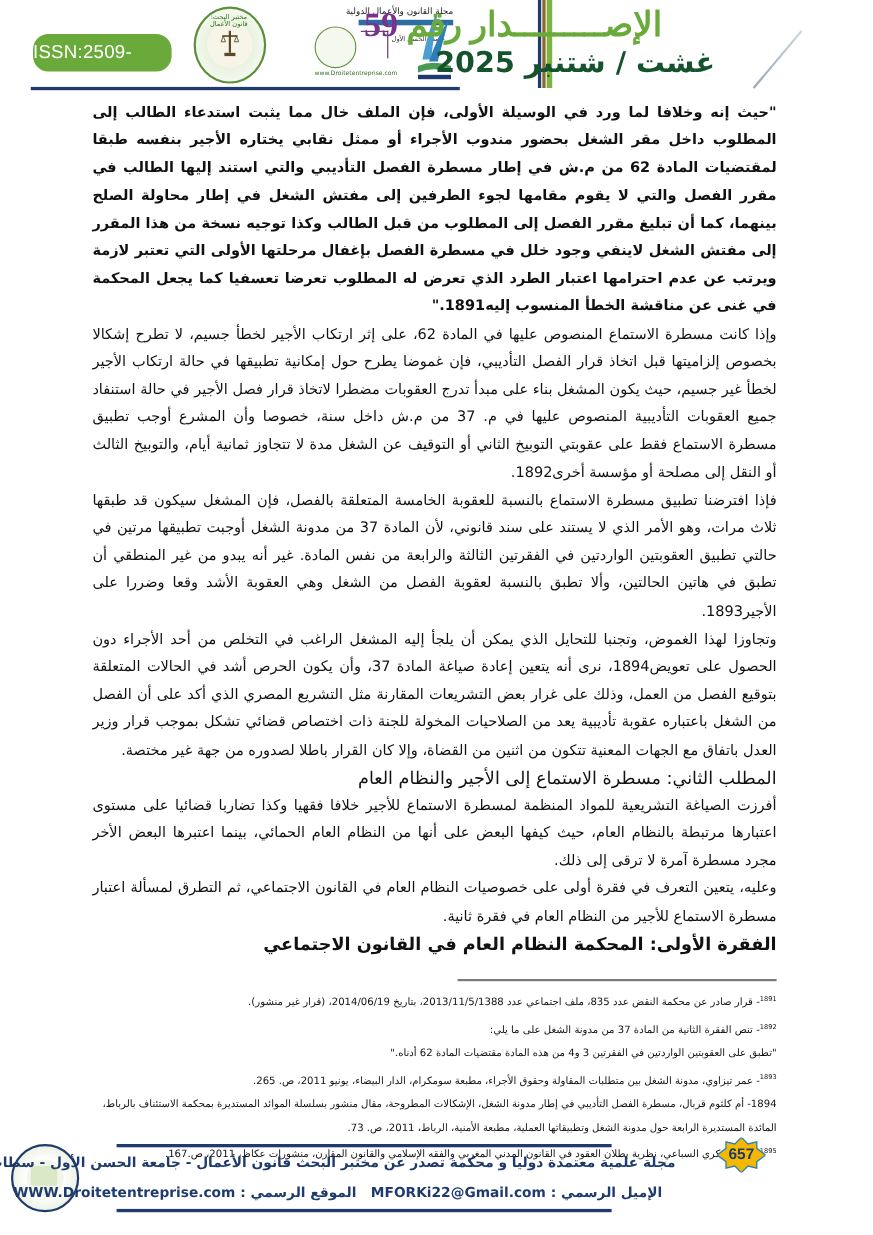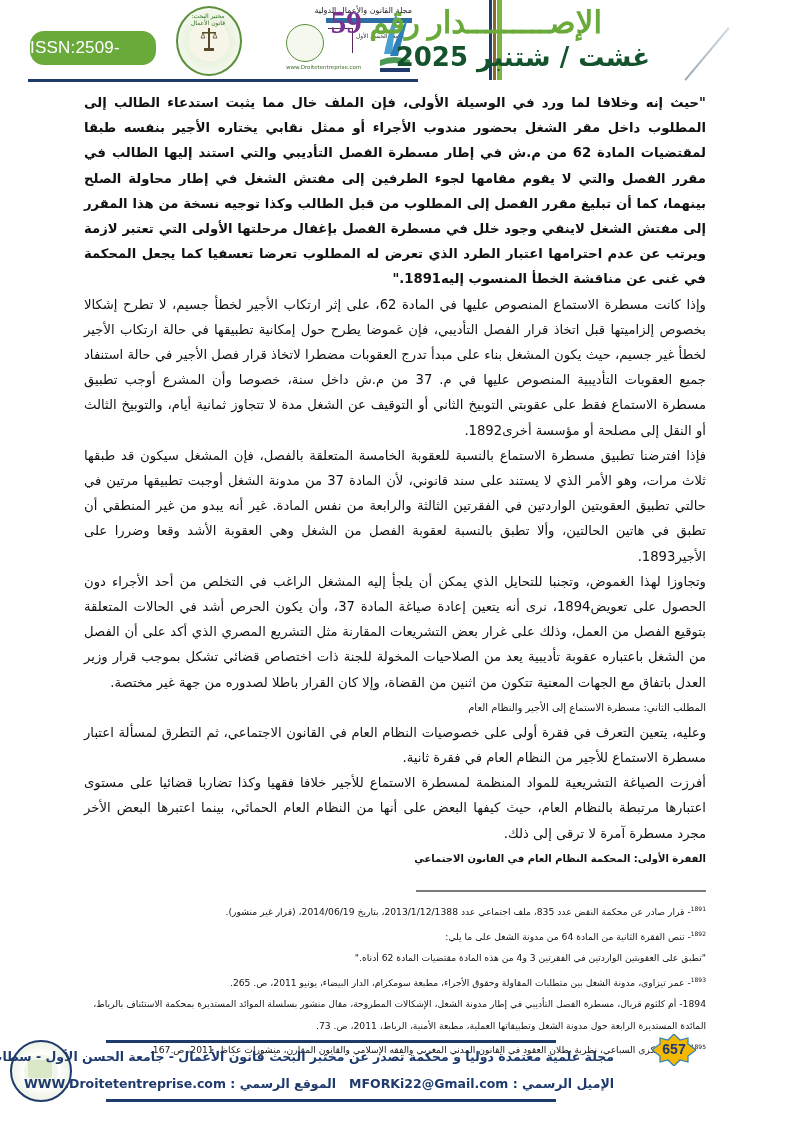--- a/index.html
+++ b/index.html
@@ -29,40 +29,40 @@
   .issue { position: absolute; right: 192px; top: 4px; font-size: 31px; color: #6aaa3a; font-weight: bold; direction: rtl; white-space: nowrap; font-family: Liberation Serif, serif; }
   .issue .num { color: #7a3291; }
   .date { position: absolute; right: 144px; top: 42px; font-size: 26px; color: #14532d; font-weight: bold; direction: rtl; white-space: nowrap; }
   .diag { position: absolute; left: 706px; top: 20px; width: 2px; height: 68px; background: linear-gradient(#cfd8e0, #9aa7b2); transform: rotate(40deg); }
   .header-rule { position: absolute; left: 28px; top: 79px; width: 390px; height: 3px; background: #1f3b6d; }
 
   
   .content { position: absolute; left: 84px; top: 90px; width: 622px; direction: rtl; text-align: justify; }
   .para { font-size: 13.2px; line-height: 25.2px; margin: 0; font-family: "DejaVu Sans", sans-serif; }
   .para.bold { font-weight: bold; }
-  .heading { font-size: 10px; line-height: 25px; margin: 0; }
+  .heading { font-size: 16px; line-height: 25px; margin: 0; }
   .heading.bold { font-weight: bold; }
 
   
   .fn-rule { position: absolute; left: 416px; top: 890px; width: 290px; height: 1.5px; background: #7a7a7a; }
   .footnotes { position: absolute; left: 84px; top: 898px; width: 622px; direction: rtl; }
   .fn { font-size: 9.2px; line-height: 21.5px; margin: 0; white-space: nowrap; overflow: hidden; }
   .fn sup { font-size: 6px; vertical-align: super; }
   .fn.wrap { white-space: normal; }
 
   
   .page-star { position: absolute; left: 652px; top: 1034px; width: 44px; height: 32px; }
   .page-star .num { position: absolute; left: 0; top: 7px; width: 44px; text-align: center; font-size: 14px; font-weight: bold; color: #1f3b6d; font-family: "Liberation Sans", sans-serif; }
   .footer-rule-top { position: absolute; left: 106px; top: 1040px; width: 450px; height: 3px; background: #1f3b6d; }
   .footer-rule-bot { position: absolute; left: 106px; top: 1099px; width: 450px; height: 3px; background: #1f3b6d; }
   .footer-seal { position: absolute; left: 10px; top: 1040px; width: 58px; height: 58px; border-radius: 50%; border: 2px solid #1f3b6d;
                  background: radial-gradient(circle, #f2f6ea 40%, #ffffff 42%, #eef3e6 70%); }
   .footer-seal .inner { position: absolute; left: 16px; top: 18px; width: 24px; height: 18px; background: #dbe8c8; border-radius: 3px; }
   .footer-line1 { position: absolute; left: 106px; top: 1049px; width: 508px; direction: rtl; text-align: right; font-size: 12.5px; font-weight: bold; color: #1f3b6d; white-space: nowrap; }
-  .footer-line2 { position: absolute; left: 106px; top: 1076px; width: 508px; direction: rtl; text-align: right; font-size: 12.5px; font-weight: bold; color: #1f3b6d; white-space: nowrap; }
+  .footer-line2 { position: absolute; left: 94px; top: 1076px; width: 508px; direction: rtl; text-align: right; font-size: 12.5px; font-weight: bold; color: #1f3b6d; white-space: nowrap; }
   .ltr { direction: ltr; unicode-bidi: embed; font-family: "DejaVu Sans", sans-serif; }
 </style>
 </head>
 <body>
 
 <div class="header">
   <div class="issn">ISSN:2509-0291</div>
 
   <div class="seal1">
     <div class="ring-text">مختبر البحث: قانون الأعمال</div>
@@ -105,29 +105,29 @@
   <div class="diag"></div>
   <div class="header-rule"></div>
 </div>
 
 <div class="content">
   <p class="para bold">"حيث إنه وخلافا لما ورد في الوسيلة الأولى، فإن الملف خال مما يثبت استدعاء الطالب إلى المطلوب داخل مقر الشغل بحضور مندوب الأجراء أو ممثل نقابي يختاره الأجير بنفسه طبقا لمقتضيات المادة 62 من م.ش في إطار مسطرة الفصل التأديبي والتي استند إليها الطالب في مقرر الفصل والتي لا يقوم مقامها لجوء الطرفين إلى مفتش الشغل في إطار محاولة الصلح بينهما، كما أن تبليغ مقرر الفصل إلى المطلوب من قبل الطالب وكذا توجيه نسخة من هذا المقرر إلى مفتش الشغل لاينفي وجود خلل في مسطرة الفصل بإغفال مرحلتها الأولى التي تعتبر لازمة ويرتب عن عدم احترامها اعتبار الطرد الذي تعرض له المطلوب تعرضا تعسفيا كما يجعل المحكمة في غنى عن مناقشة الخطأ المنسوب إليه1891."</p>
   <p class="para">وإذا كانت مسطرة الاستماع المنصوص عليها في المادة 62، على إثر ارتكاب الأجير لخطأ جسيم، لا تطرح إشكالا بخصوص إلزاميتها قبل اتخاذ قرار الفصل التأديبي، فإن غموضا يطرح حول إمكانية تطبيقها في حالة ارتكاب الأجير لخطأ غير جسيم، حيث يكون المشغل بناء على مبدأ تدرج العقوبات مضطرا لاتخاذ قرار فصل الأجير في حالة استنفاد جميع العقوبات التأديبية المنصوص عليها في م. 37 من م.ش داخل سنة، خصوصا وأن المشرع أوجب تطبيق مسطرة الاستماع فقط على عقوبتي التوبيخ الثاني أو التوقيف عن الشغل مدة لا تتجاوز ثمانية أيام، والتوبيخ الثالث أو النقل إلى مصلحة أو مؤسسة أخرى1892.</p>
   <p class="para">فإذا افترضنا تطبيق مسطرة الاستماع بالنسبة للعقوبة الخامسة المتعلقة بالفصل، فإن المشغل سيكون قد طبقها ثلاث مرات، وهو الأمر الذي لا يستند على سند قانوني، لأن المادة 37 من مدونة الشغل أوجبت تطبيقها مرتين في حالتي تطبيق العقوبتين الواردتين في الفقرتين الثالثة والرابعة من نفس المادة. غير أنه يبدو من غير المنطقي أن تطبق في هاتين الحالتين، وألا تطبق بالنسبة لعقوبة الفصل من الشغل وهي العقوبة الأشد وقعا وضررا على الأجير1893.</p>
   <p class="para">وتجاوزا لهذا الغموض، وتجنبا للتحايل الذي يمكن أن يلجأ إليه المشغل الراغب في التخلص من أحد الأجراء دون الحصول على تعويض1894، نرى أنه يتعين إعادة صياغة المادة 37، وأن يكون الحرص أشد في الحالات المتعلقة بتوقيع الفصل من العمل، وذلك على غرار بعض التشريعات المقارنة مثل التشريع المصري الذي أكد على أن الفصل من الشغل باعتباره عقوبة تأديبية يعد من الصلاحيات المخولة للجنة ذات اختصاص قضائي تشكل بموجب قرار وزير العدل باتفاق مع الجهات المعنية تتكون من اثنين من القضاة، وإلا كان القرار باطلا لصدوره من جهة غير مختصة.</p>
   <p class="heading">المطلب الثاني: مسطرة الاستماع إلى الأجير والنظام العام</p>
+  <p class="para">أفرزت الصياغة التشريعية للمواد المنظمة لمسطرة الاستماع للأجير خلافا فقهيا وكذا تضاربا قضائيا على مستوى اعتبارها مرتبطة بالنظام العام، حيث كيفها البعض على أنها من النظام العام الحمائي، بينما اعتبرها البعض الأخر مجرد مسطرة آمرة لا ترقى إلى ذلك.</p>
   <p class="para">وعليه، يتعين التعرف في فقرة أولى على خصوصيات النظام العام في القانون الاجتماعي، ثم التطرق لمسألة اعتبار مسطرة الاستماع للأجير من النظام العام في فقرة ثانية.</p>
-  <p class="para">أفرزت الصياغة التشريعية للمواد المنظمة لمسطرة الاستماع للأجير خلافا فقهيا وكذا تضاربا قضائيا على مستوى اعتبارها مرتبطة بالنظام العام، حيث كيفها البعض على أنها من النظام العام الحمائي، بينما اعتبرها البعض الأخر مجرد مسطرة آمرة لا ترقى إلى ذلك.</p>
   <p class="heading bold">الفقرة الأولى: المحكمة النظام العام في القانون الاجتماعي</p>
 </div>
 
 <div class="fn-rule"></div>
 <div class="footnotes">
-  <p class="fn"><sup>1891</sup><span>- قرار صادر عن محكمة النقض عدد 835، ملف اجتماعي عدد 2013/1/12/1388، بتاريخ 2014/06/19، (قرار غير منشور).</span></p>
-  <p class="fn"><sup>1892</sup><span>- تنص الفقرة الثانية من المادة 64 من مدونة الشغل على ما يلي:</span></p>
+  <p class="fn"><sup>1891</sup><span>- قرار صادر عن محكمة النقض عدد 835، ملف اجتماعي عدد 2013/11/5/1388، بتاريخ 2014/06/19، (قرار غير منشور).</span></p>
+  <p class="fn"><sup>1892</sup><span>- تنص الفقرة الثانية من المادة 37 من مدونة الشغل على ما يلي:</span></p>
   <p class="fn"><span>"تطبق على العقوبتين الواردتين في الفقرتين 3 و4 من هذه المادة مقتضيات المادة 62 أدناه."</span></p>
   <p class="fn"><sup>1893</sup><span>- عمر تيزاوي، مدونة الشغل بين متطلبات المقاولة وحقوق الأجراء، مطبعة سومكرام، الدار البيضاء، يونيو 2011، ص. 265.</span></p>
   <p class="fn wrap"><span>1894- أم كلثوم قربال، مسطرة الفصل التأديبي في إطار مدونة الشغل، الإشكالات المطروحة، مقال منشور بسلسلة الموائد المستديرة بمحكمة الاستئناف بالرباط، المائدة المستديرة الرابعة حول مدونة الشغل وتطبيقاتها العملية، مطبعة الأمنية، الرباط، 2011، ص. 73.</span></p>
   <p class="fn"><sup>1895</sup><span>- أحمد شكري السباعي، نظرية بطلان العقود في القانون المدني المغربي والفقه الإسلامي والقانون المقارن، منشورات عكاظ، 2011، ص.167.</span></p>
 </div>
 
 <div class="footer-seal">
   <div class="inner"></div>
 </div>
 <div class="footer-rule-top"></div>

